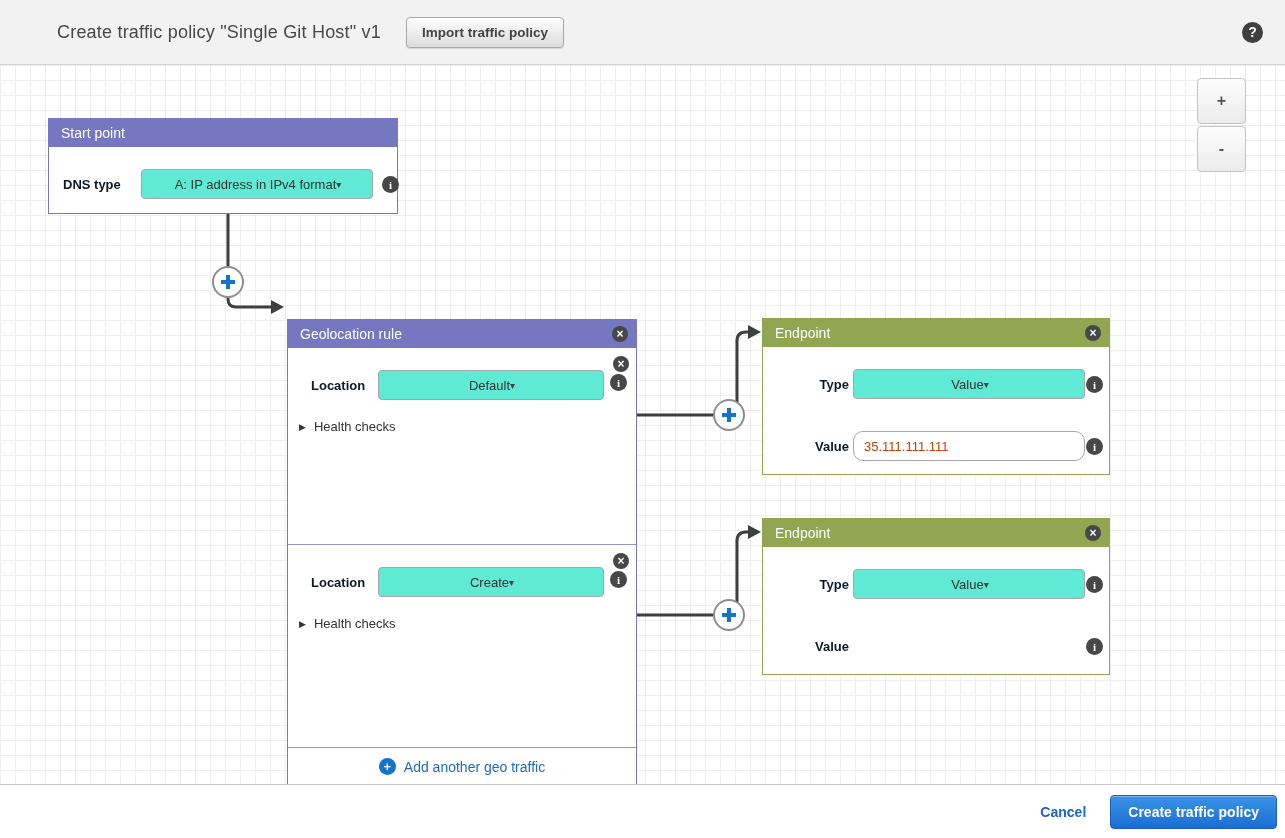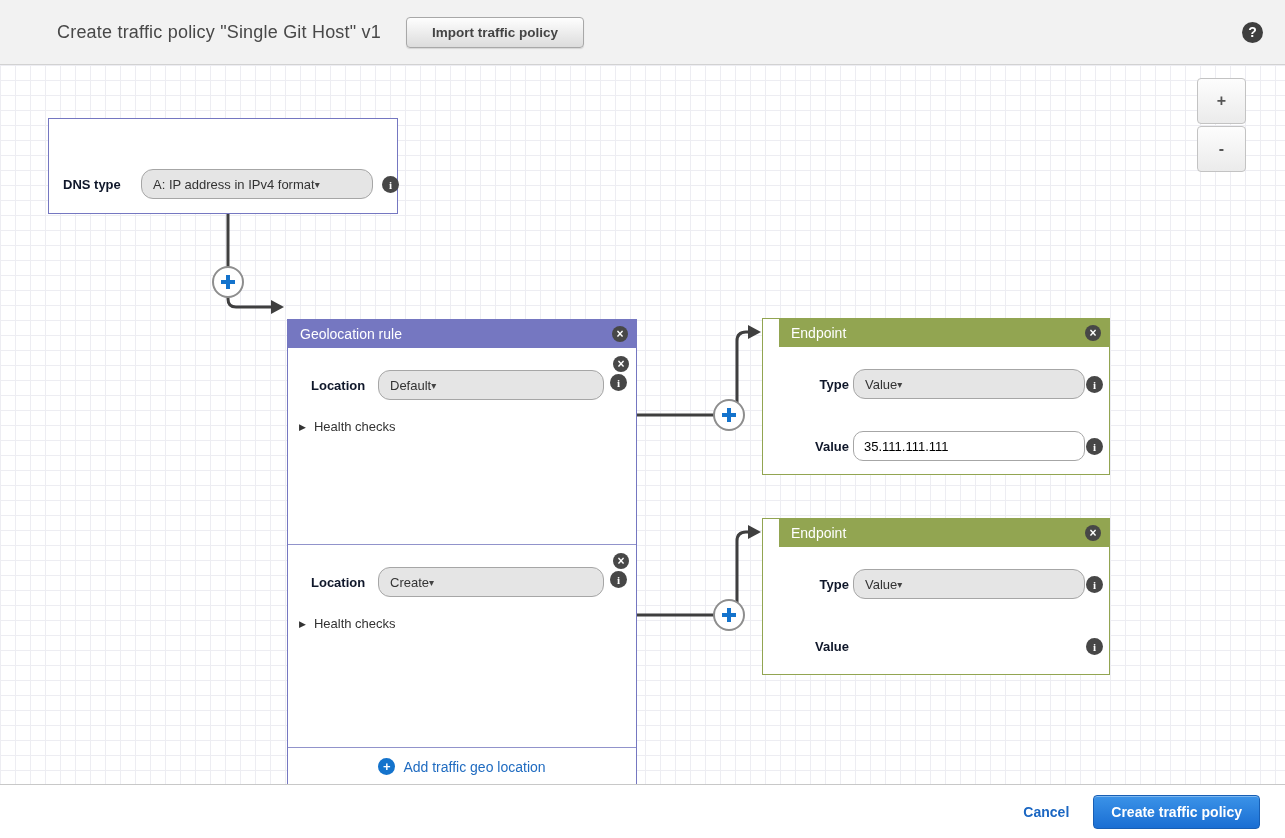--- a/index.html
+++ b/index.html
@@ -9,21 +9,21 @@
     --link-blue:#1f6bc0;
     --wire:#3f3f3f;
   }
   *{box-sizing:border-box;}
   body{margin:0;width:1285px;height:838px;font-family:"Liberation Sans",sans-serif;background:#fff;overflow:hidden;}
 
   
   .topbar{height:65px;background:#f2f2f2;border-bottom:1px solid #d2d2d2;display:flex;align-items:center;padding:0 22px;}
   .page-title{font-size:18px;font-weight:400;color:#484848;margin:0 0 0 35px;letter-spacing:.2px;}
   .btn-std{margin-left:25px;background:linear-gradient(#fefefe,#dcdcdc);border:1px solid #a8a8a8;border-radius:4px;
-           padding:7px 25px;font-weight:700;font-size:13.5px;color:#444;font-family:inherit;cursor:pointer;
+           padding:7px 15px;font-weight:700;font-size:13.5px;color:#444;font-family:inherit;cursor:pointer;
            box-shadow:0 1px 1px rgba(0,0,0,.12);}
   .help-icon{margin-left:auto;width:21px;height:21px;border-radius:50%;background:#3f3f3f;color:#fff;
            font-weight:700;font-size:14px;display:flex;align-items:center;justify-content:center;cursor:pointer;}
 
   
   .canvas{position:relative;height:720px;background:#fff;overflow:hidden;border-bottom:1px solid #c8c8c8;
           background-image:linear-gradient(#ededf2 1px,transparent 1px),linear-gradient(90deg,#ededf2 1px,transparent 1px);
           background-size:15px 15px;}
   .wires{position:absolute;left:0;top:0;pointer-events:none;}
 
@@ -38,22 +38,22 @@
   .node.purple .node-header{background:var(--purple-header);}
   .node.green{border:1px solid var(--green-header);}
   .node.green .node-header{background:var(--green-header);}
   .hdr-close{position:absolute;right:8px;top:6px;}
 
   .close-icon{width:16px;height:16px;border-radius:50%;background:#474747;color:#fff;font-size:12px;font-weight:700;
               display:flex;align-items:center;justify-content:center;line-height:1;cursor:pointer;}
   .info-icon{width:17px;height:17px;border-radius:50%;background:#474747;color:#fff;font-size:11px;font-weight:700;
              font-family:"Liberation Serif",serif;display:flex;align-items:center;justify-content:center;cursor:pointer;}
 
-  .dropdown{display:flex;align-items:center;justify-content:flex-start;height:30px;padding:0 9px 0 11px;
-            background:#e5e5e5;border:1px solid #a6a6a6;border-radius:12px;font-size:13px;color:#333;cursor:pointer;}
+  .dropdown{display:flex;align-items:center;justify-content:center;height:30px;padding:0 9px 0 11px;
+            background:#5eead4;border:1px solid #a6a6a6;border-radius:4px;font-size:13px;color:#333;cursor:pointer;}
   .dd-caret{font-size:10px;color:#444;}
   .flabel{font-weight:700;font-size:13px;color:#0f172a;}
 
   
   .start-node{left:48px;top:53px;width:350px;height:96px;}
   .start-node .flabel{position:absolute;left:14px;top:58px;}
   .start-node .dropdown{position:absolute;left:92px;top:50px;width:232px;}
   .start-node .info-icon{position:absolute;left:333px;top:57px;}
 
   
@@ -66,35 +66,35 @@
   .geo-sec .dropdown{position:absolute;left:90px;top:22px;width:226px;}
   .geo-sec .info-icon{position:absolute;right:9px;top:26px;}
   .health{position:absolute;left:11px;top:71px;display:flex;align-items:center;gap:8px;font-size:13px;color:#333;cursor:pointer;}
   .health .tri{font-size:9px;color:#333;}
   .geo-add{position:absolute;left:0;right:0;top:428px;bottom:0;display:flex;align-items:center;justify-content:center;gap:8px;cursor:pointer;}
   .plus-badge{width:17px;height:17px;border-radius:50%;background:var(--accent-blue);color:#fff;font-size:13px;font-weight:700;
               display:flex;align-items:center;justify-content:center;line-height:1;}
   .geo-add .add-text{color:var(--link-blue);font-size:14px;}
 
   
-  .ep-node{left:762px;width:348px;height:157px;padding-left:16px;}
+  .ep-node{left:762px;width:348px;height:157px;}
   .ep-node.first{top:253px;}
   .ep-node.second{top:453px;}
   .ep-node .flabel{position:absolute;text-align:right;left:18px;width:68px;}
   .ep-node .type-label{top:58px;}
   .ep-node .value-label{top:120px;}
   .ep-node .dropdown{position:absolute;left:90px;top:50px;width:232px;}
   .ep-node .info-type{position:absolute;left:323px;top:57px;}
   .ep-node .info-value{position:absolute;left:323px;top:119px;}
   .value-input{position:absolute;left:90px;top:112px;width:232px;height:30px;border:1px solid #a6a6a6;border-radius:10px;
-               padding:0 10px;font-size:13px;color:#000000;font-family:inherit;}
+               padding:0 10px;font-size:13px;color:#c2410c;font-family:inherit;}
   .value-input.focused{border:1px solid #49a4e2;box-shadow:0 0 5px 2px rgba(73,164,226,.55);outline:none;}
 
   
-  .footer{height:53px;background:#fff;display:flex;align-items:center;justify-content:flex-end;gap:24px;padding:0 25px;}
+  .footer{height:53px;background:#fff;display:flex;align-items:center;justify-content:flex-end;gap:24px;padding:0 8px;}
   .cancel-link{color:#1a66c2;font-weight:700;font-size:14px;text-decoration:none;cursor:pointer;}
   .btn-primary{background:linear-gradient(#3b93e8,#1a6ed3);border:1px solid #185fb5;border-radius:4px;color:#fff;
                font-weight:700;font-size:14px;padding:8px 17px;font-family:inherit;cursor:pointer;
                box-shadow:inset 0 1px 0 rgba(255,255,255,.35);}
 </style>
 </head>
 <body>
 
 <div class="topbar">
   <h1 class="page-title">Create traffic policy "Single Git Host" v1</h1>
@@ -131,20 +131,23 @@
       <path d="M 722 550 H 736 M 729 543 V 557" stroke="#1473cc" stroke-width="4" fill="none"></path>
     </g>
   </svg>
 
   <div class="zoomctl">
     <button class="zoombtn">+</button>
     <button class="zoombtn">-</button>
   </div>
 
   <div class="node purple start-node">
+    <div class="node-header">
+      <span>Start point</span>
+    </div>
     <span class="flabel">DNS type</span>
     <div class="dropdown">
       <span>A: IP address in IPv4 format</span>
       <span class="dd-caret">▾</span>
     </div>
     <span class="info-icon">i</span>
   </div>
 
   <div class="node purple geo-node">
     <div class="node-header">
@@ -175,21 +178,21 @@
       </div>
       <span class="info-icon">i</span>
       <div class="health">
         <span class="tri">▶</span>
         <span>Health checks</span>
       </div>
     </div>
 
     <div class="geo-add">
       <span class="plus-badge">+</span>
-      <span class="add-text">Add traffic geo location</span>
+      <span class="add-text">Add another geo traffic</span>
     </div>
   </div>
 
   <div class="node green ep-node first">
     <div class="node-header">
       <span>Endpoint</span>
       <span class="close-icon hdr-close">×</span>
     </div>
     <span class="flabel type-label">Type</span>
     <div class="dropdown">

